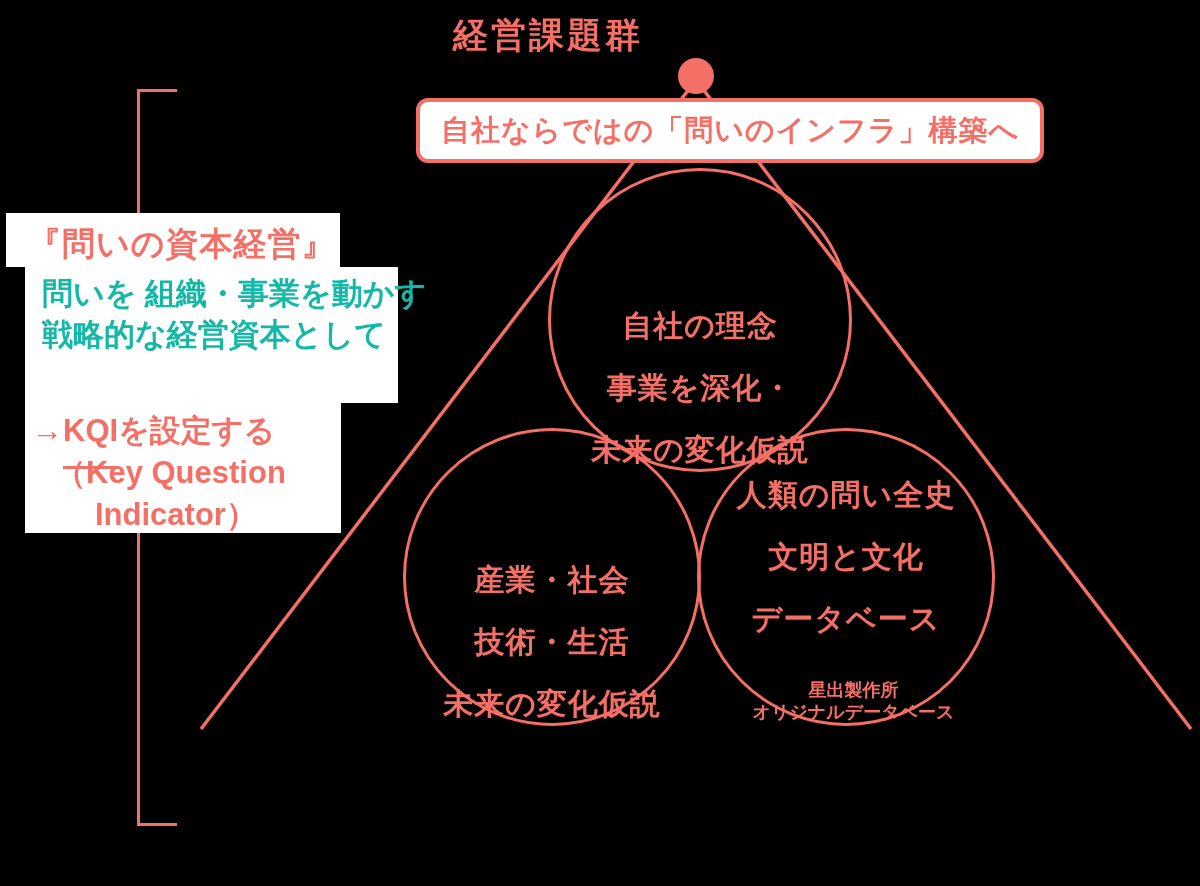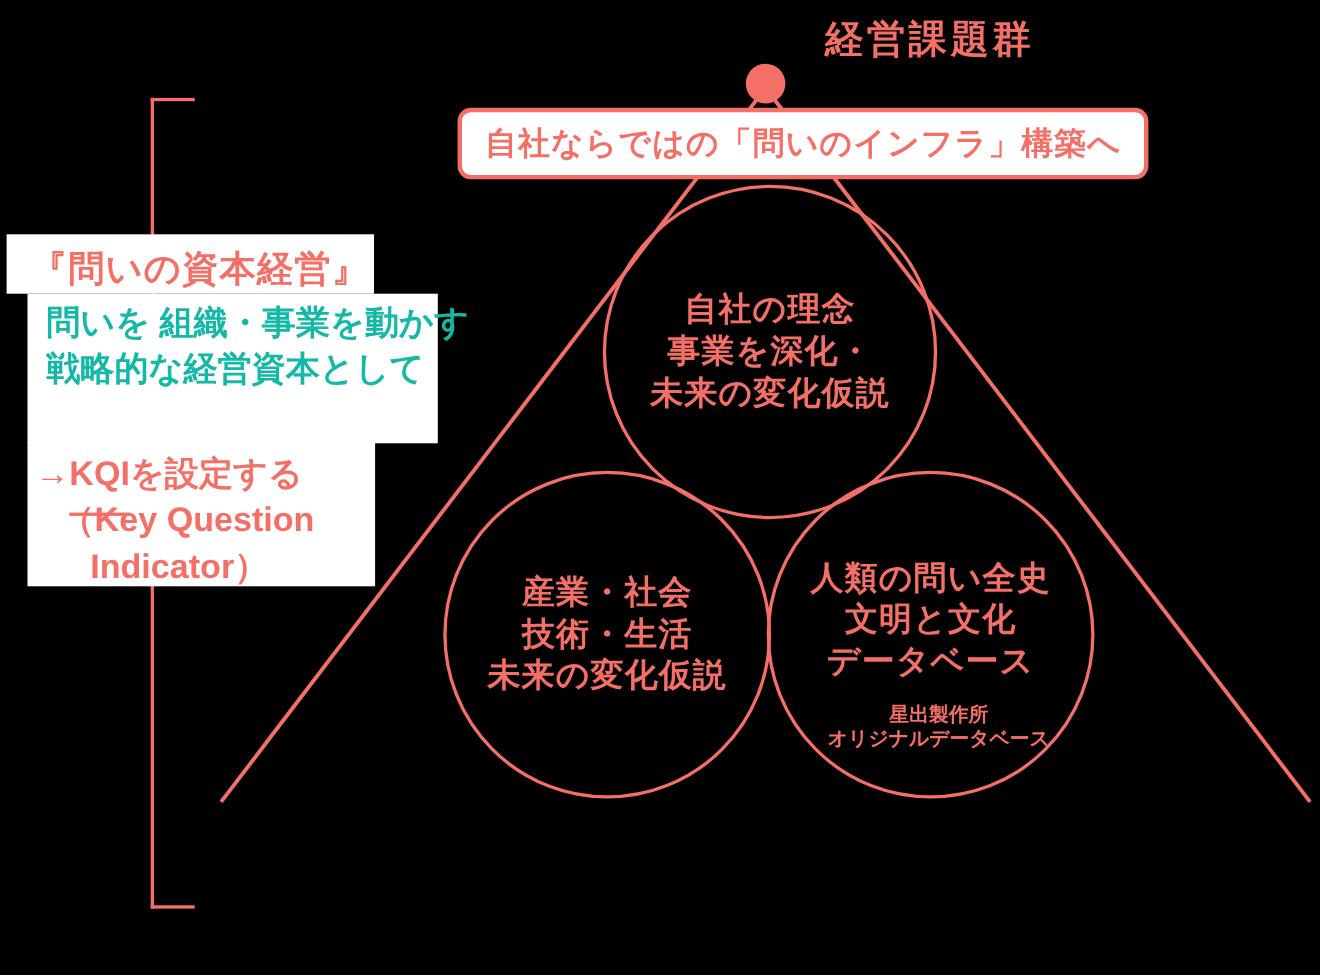--- a/index.html
+++ b/index.html
@@ -12,22 +12,22 @@
     position: relative;
     width: 1200px;
     height: 886px;
     background: #000000;
     overflow: hidden;
   }
 
   
   .diagram-title {
     position: absolute;
-    left: 440px; top: 12px; width: 500px;
-    text-align: right;
+    left: 453px; top: 12px; width: 500px;
+    text-align: left;
     font-size: 35px;
     font-weight: 700;
     letter-spacing: 3px;
     color: #F46F66;
   }
   .connector-dot {
     position: absolute;
     left: 678px; top: 58px;
     width: 36px; height: 36px;
     border-radius: 50%;
@@ -42,25 +42,26 @@
 
   
   .venn-circle {
     position: absolute;
     border: 3px solid #F46F66;
     border-radius: 50%;
     background: transparent;
     display: flex;
     flex-direction: column;
     align-items: center;
-    justify-content: center;
+    justify-content: flex-end;
     text-align: center;
     color: #F46F66;
     font-weight: 700;
     box-sizing: border-box;
+    gap: 24px;
   }
   #circle-top   { left: 548px; top: 168px; width: 304px; height: 304px; }
   #circle-left  { left: 403px; top: 428px; width: 298px; height: 298px; }
   #circle-right { left: 697px; top: 428px; width: 298px; height: 298px; padding-top: 34px; }
   .circle-line { font-size: 30px; line-height: 38px; letter-spacing: 1px; white-space: nowrap; }
   .circle-note { margin-top: 17px; }
   .circle-note-line { font-size: 18px; line-height: 22px; letter-spacing: 0px; white-space: nowrap; margin-left: 15px; }
 
   
   .callout-box {
@@ -127,21 +128,21 @@
     line-height: 42px;
     font-weight: 700;
     color: #F46F66;
     white-space: nowrap;
   }
   .kqi-underline {
     border-bottom: 3px solid #F46F66;
     padding-bottom: 18px;
   }
   .kqi-sub-1 { margin-left: 23px; }
-  .kqi-sub-2 { margin-left: 50px; }
+  .kqi-sub-2 { margin-left: 63px; }
 </style>
 </head>
 <body>
 
 <div id="stage">
 
   <div class="bracket-part" id="bracket-vline"></div>
   <div class="bracket-part" id="bracket-top-arm"></div>
   <div class="bracket-part" id="bracket-bot-arm"></div>
 

